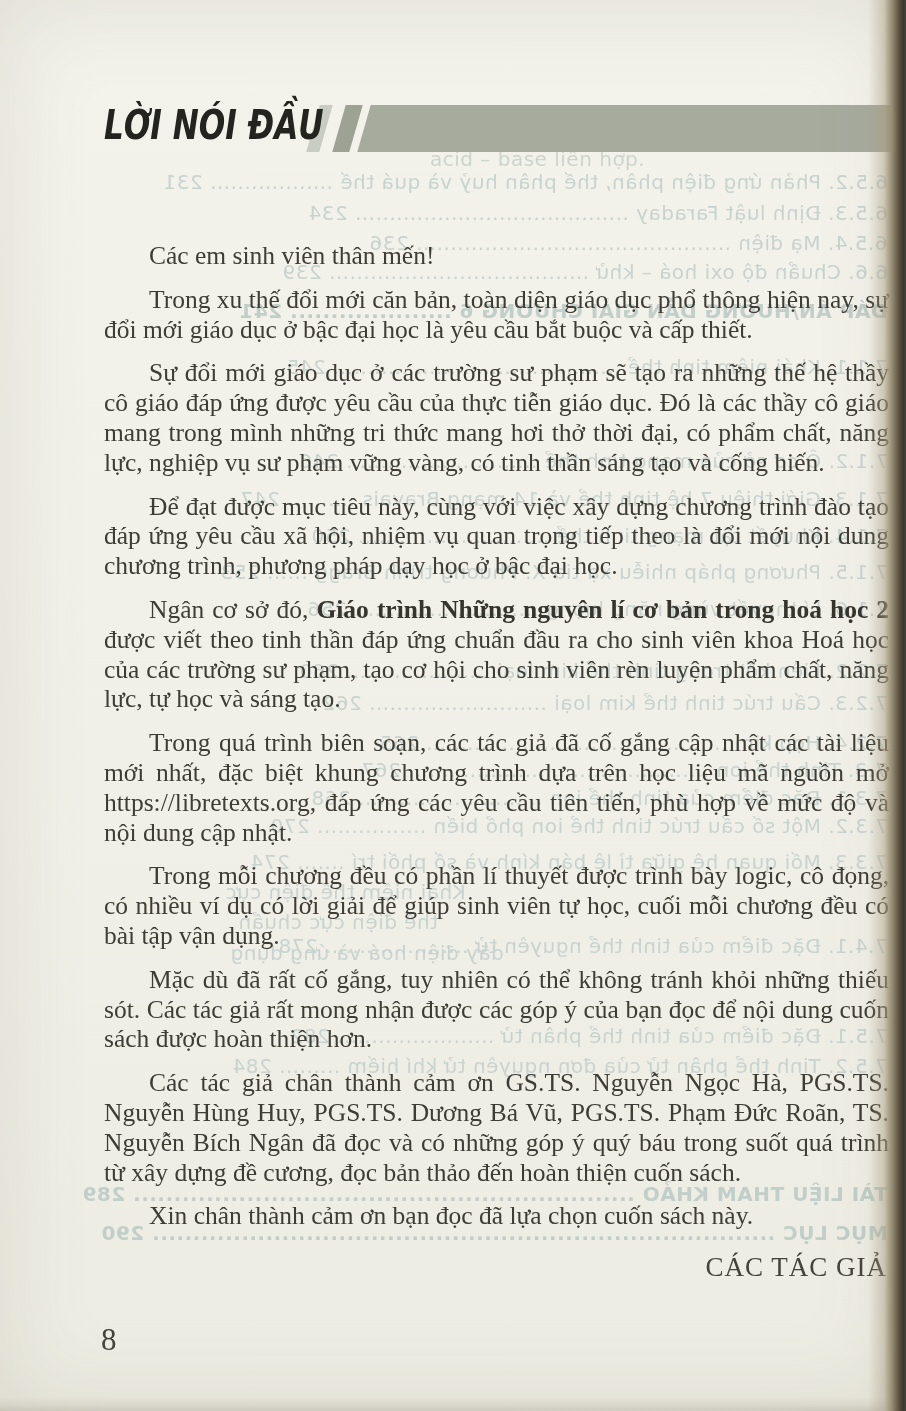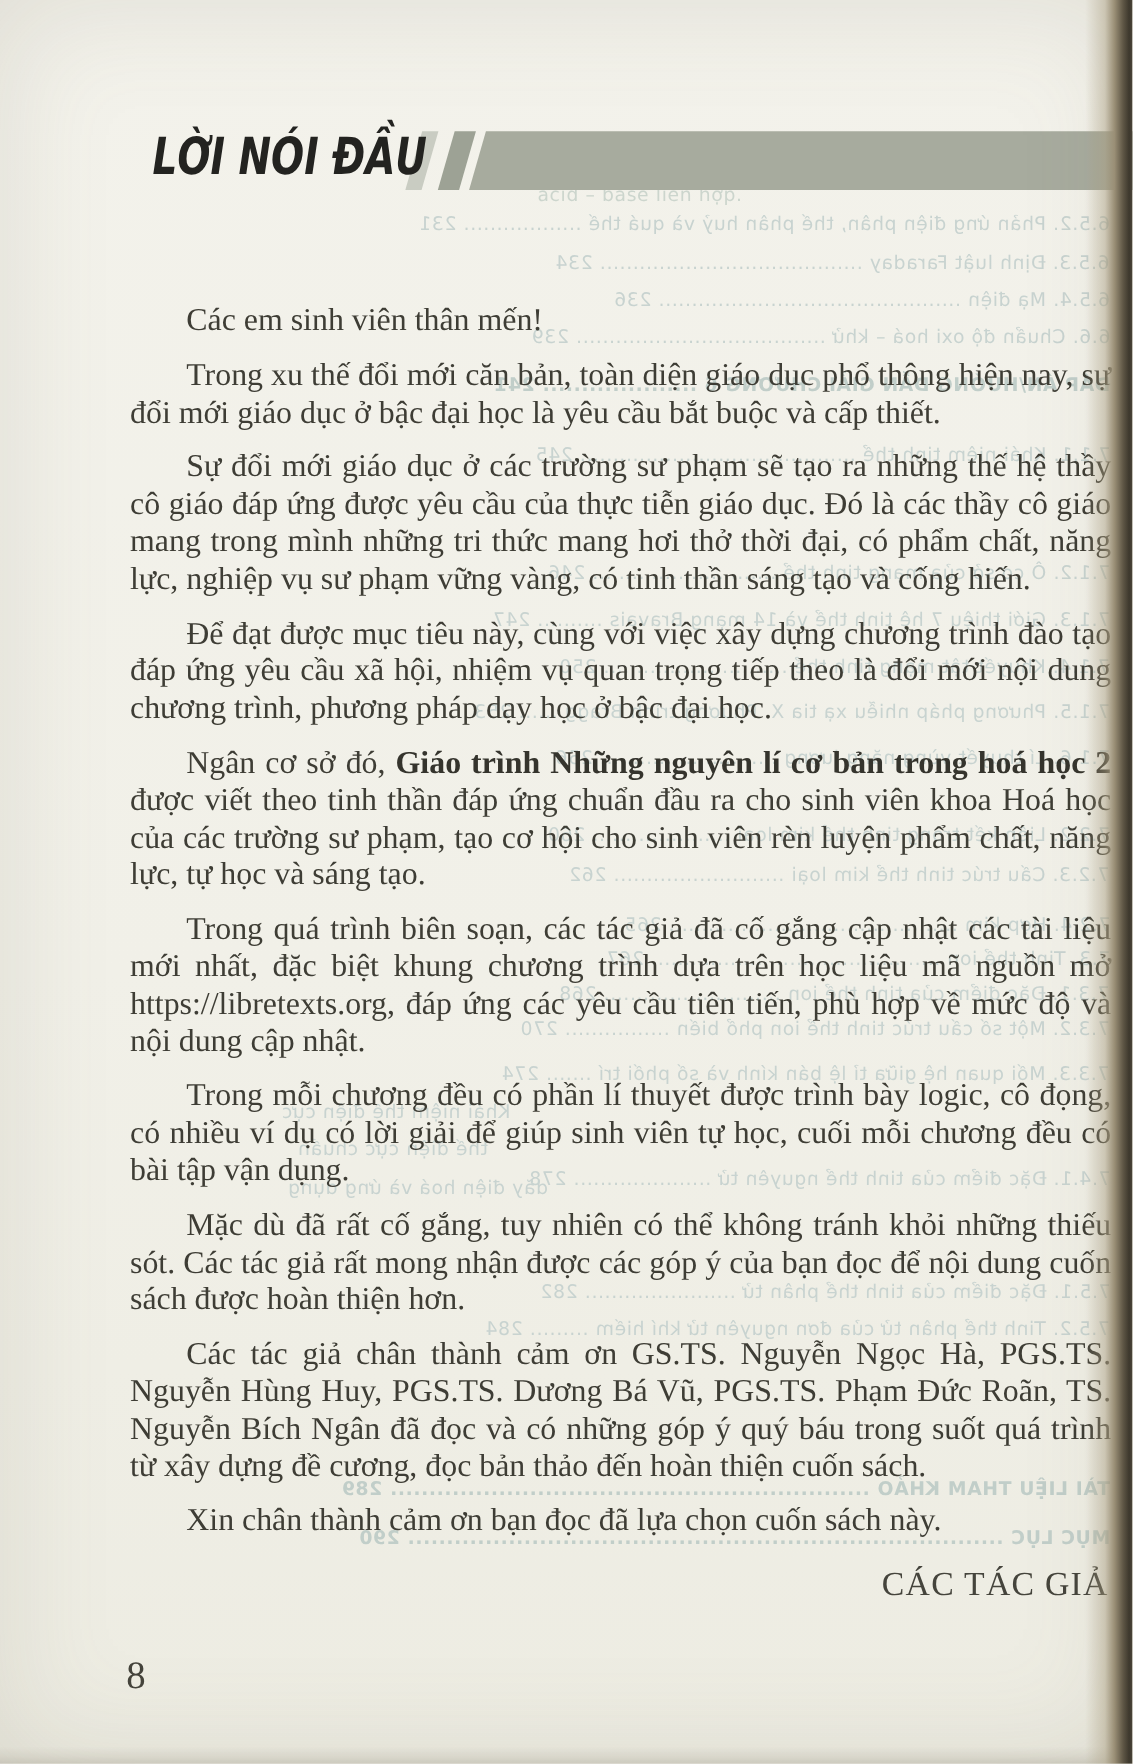--- a/index.html
+++ b/index.html
@@ -14,21 +14,21 @@
     position: absolute; inset: 0;
     background: linear-gradient(180deg, #f3f2eb 0%, #f1f0e8 55%, #edecE2 100%);
   }
   .page-vignette {
     position: absolute; inset: 0;
     box-shadow: inset 0 0 90px rgba(120,114,92,0.16);
     pointer-events: none;
     z-index: 35;
   }
   
-  .headline { position: absolute; top: 99px; left: 0; right: 0; height: 62px; z-index: 10; margin-left: 18px; }
+  .headline { position: absolute; top: 99px; left: 0; right: 0; height: 62px; z-index: 10; }
   .page-title {
     position: absolute; left: 104px; top: 0;
     font-family: "DejaVu Sans", sans-serif;
     font-weight: bold; font-style: italic;
     font-size: 41px; line-height: 52px;
     color: #232320;
     transform: scaleX(0.76);
     transform-origin: 0 50%;
     white-space: nowrap;
   }
@@ -53,21 +53,21 @@
   }
   .page-number {
     position: absolute; left: 101px; top: 1322px; z-index: 20;
     font-size: 31px; color: #45443c;
   }
   
   .bleed-line {
     position: absolute; right: 18px;
     white-space: nowrap;
     font-family: "DejaVu Sans", sans-serif;
-    font-size: 15px; letter-spacing: 0.5px;
+    font-size: 20px; letter-spacing: 0.5px;
     color: #c8d3d0;
     transform: scaleX(-1);
     z-index: 5;
   }
   .bleed-line.bold { font-weight: bold; color: #c1cec9; }
   .bleed-line.left-anchor { right: auto; }
   .bleed-line.no-flip { transform: none; right: auto; color: #ccd5cd; }
   
   .edge-shadow {
     position: absolute; top: 0; right: 0; bottom: 0; width: 38px;

